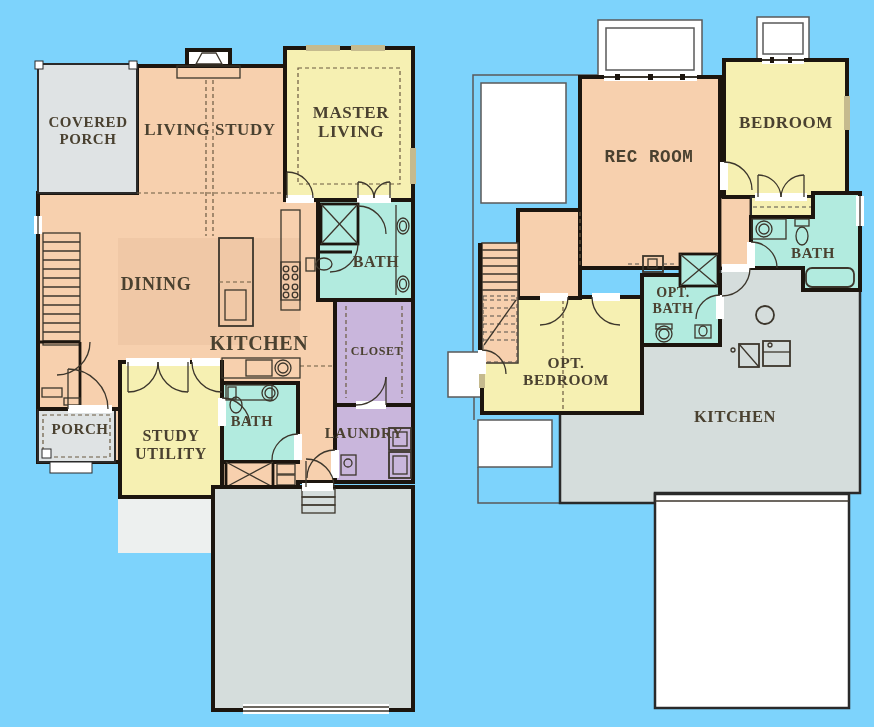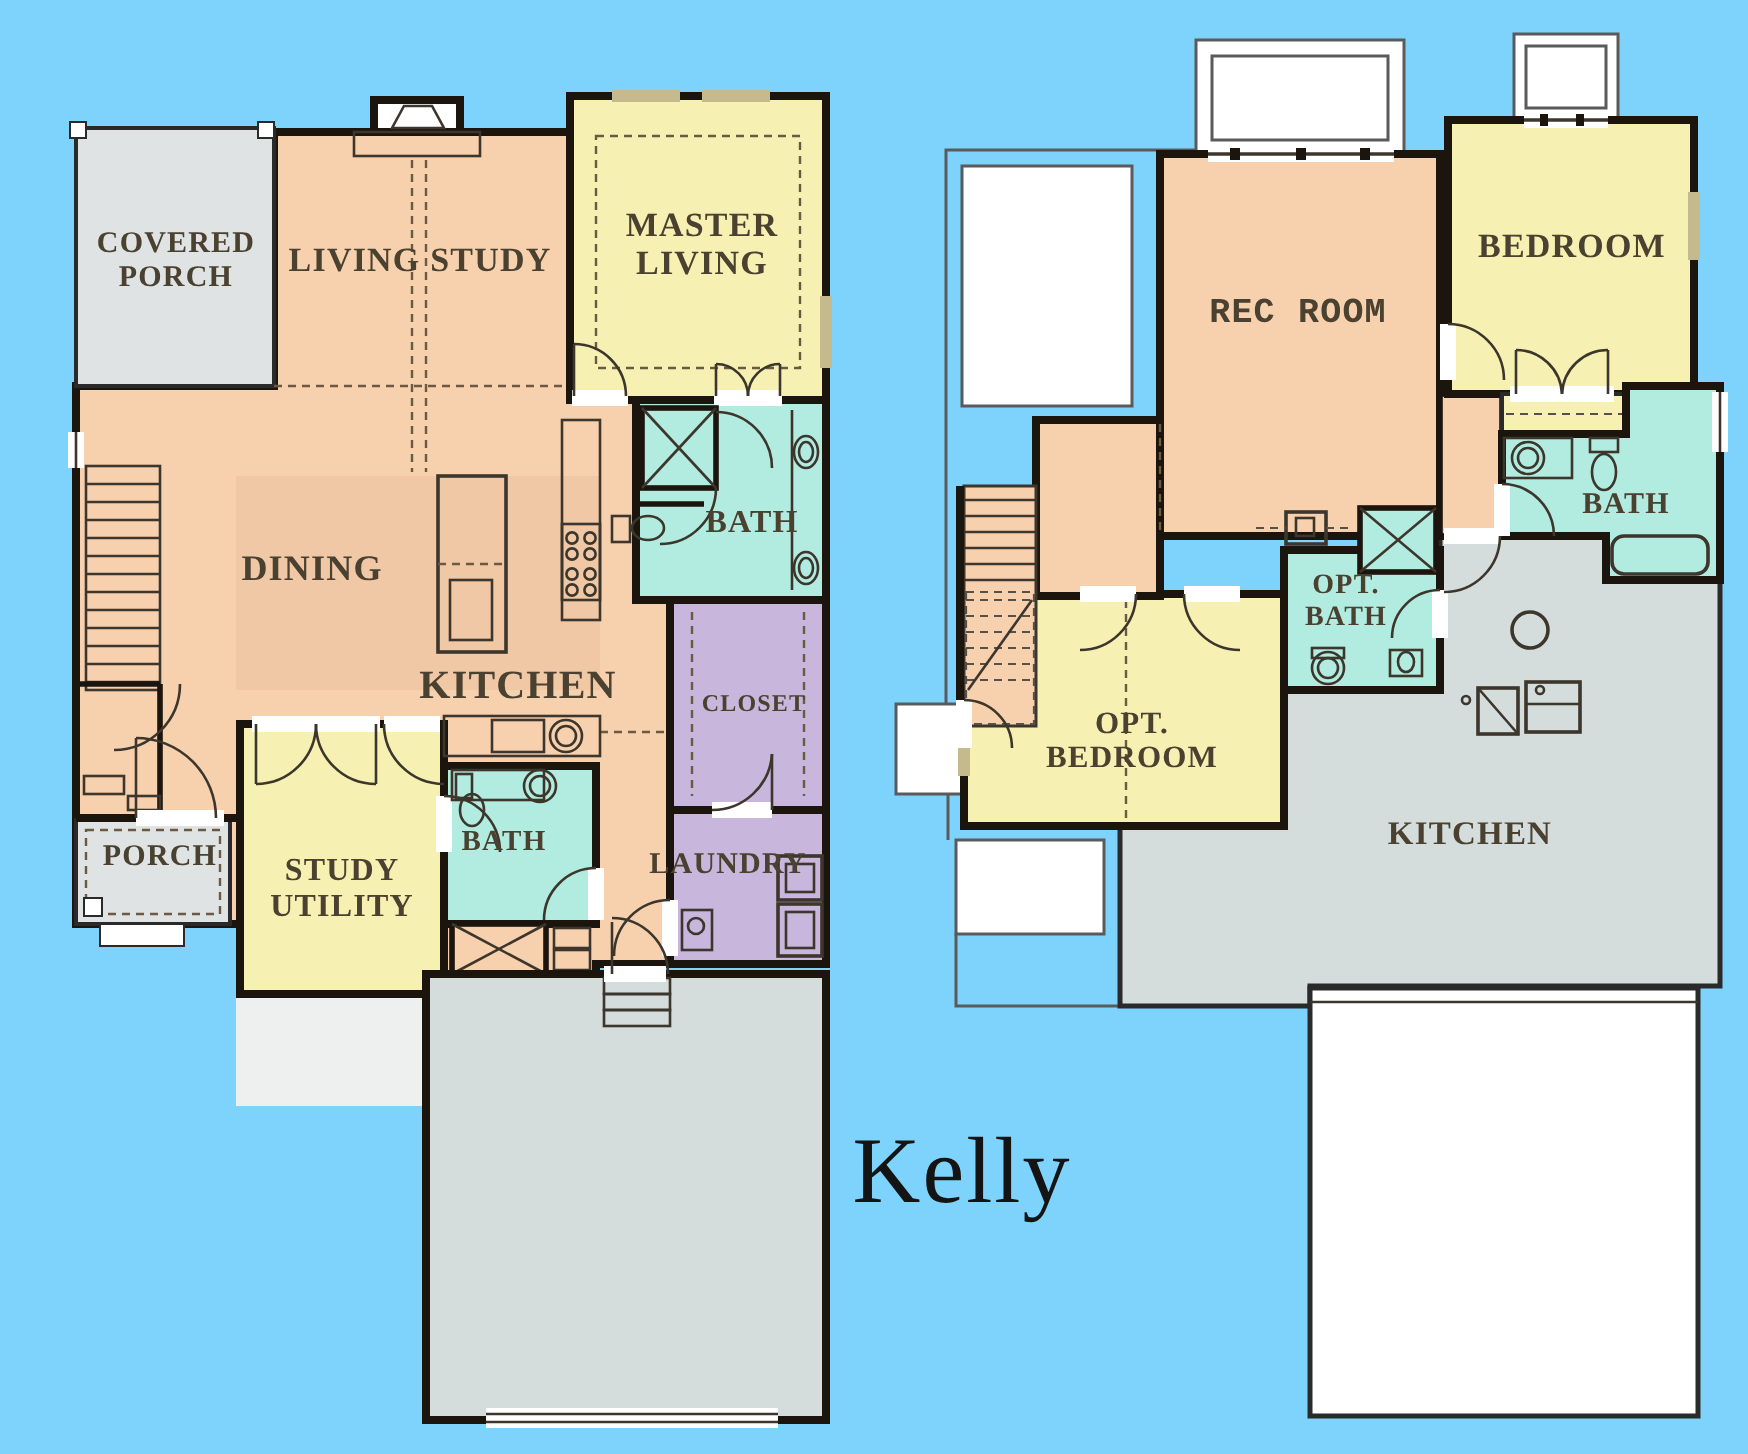--- a/index.html
+++ b/index.html
@@ -432,14 +432,13 @@
 
 <div class="lbl" style="left:649px;top:158px;font-size:17.5px;font-family:Liberation Mono, monospace;">REC ROOM</div>
 <div class="lbl" style="left:786px;top:123px;font-size:17px;">BEDROOM</div>
 <div class="lbl" style="left:813px;top:253px;font-size:15px;">BATH</div>
 <div class="lbl" style="left:673px;top:301px;font-size:14px;">OPT.
 BATH</div>
 <div class="lbl" style="left:566px;top:371px;font-size:15.5px;">OPT.
 BEDROOM</div>
 <div class="lbl" style="left:735px;top:417px;font-size:16.5px;">KITCHEN</div>
 
-<div class="title" style="left:481px;top:586px;font-size:47px;">Kelly</div>
 </div>
 
 </body></html>

